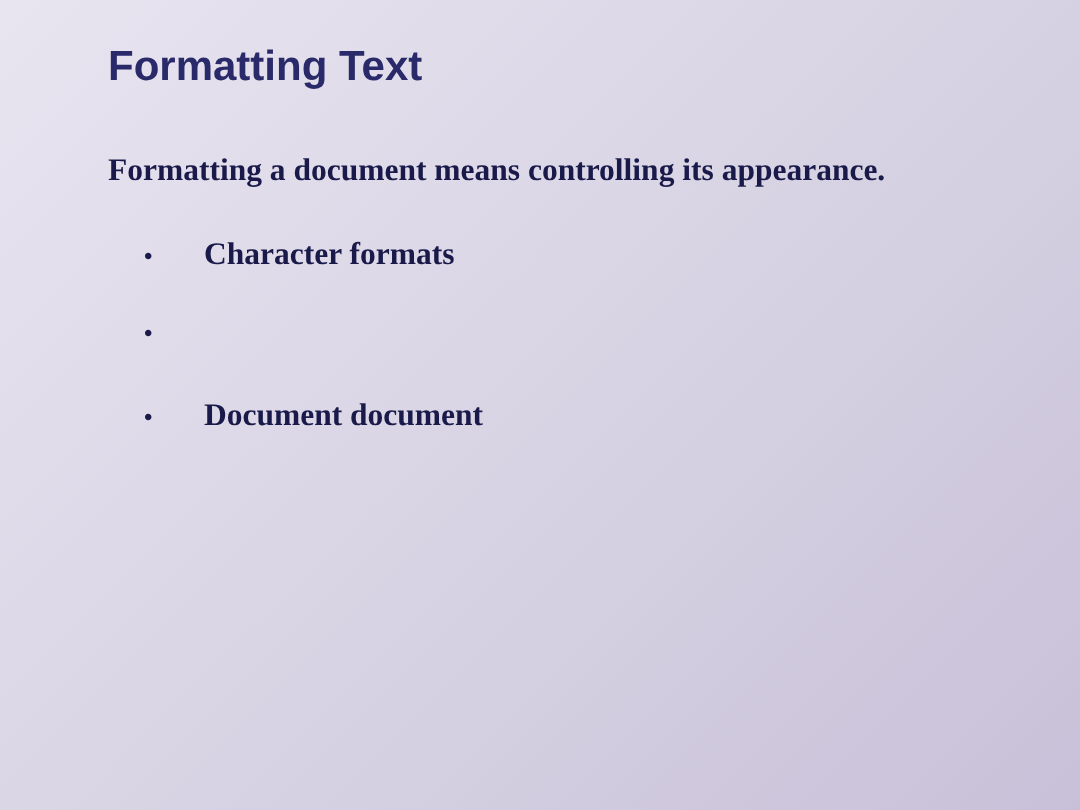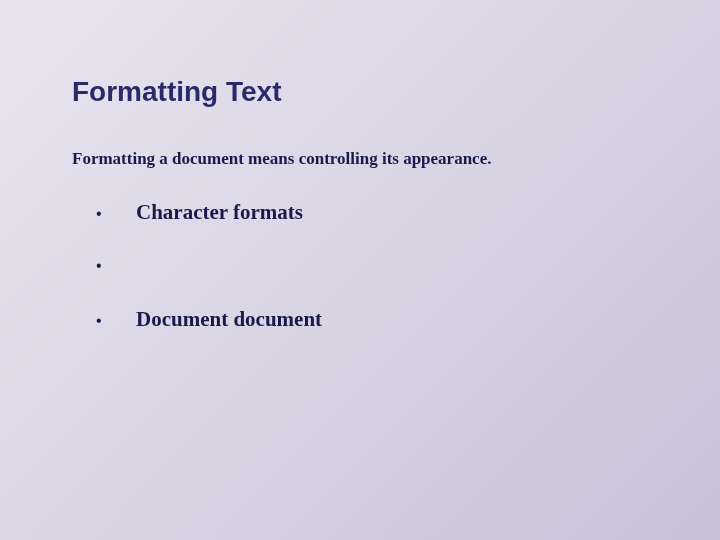--- a/index.html
+++ b/index.html
@@ -6,33 +6,33 @@
     margin: 0;
     padding: 0;
     width: 720px;
     height: 540px;
     background: linear-gradient(135deg, #e8e4f0 0%, #d8d4e4 50%, #c8c0d8 100%);
     font-family: "Times New Roman", Times, serif;
     overflow: hidden;
     position: relative;
   }
   .slide {
-    padding: 76px 72px 0 72px;
+    padding: 28px 72px 0 72px;
   }
   .title {
     font-family: Arial, Helvetica, sans-serif;
     font-weight: bold;
     font-size: 28px;
     color: #2a2a6a;
     margin-bottom: 40px;
   }
   .body-line {
     font-family: "Times New Roman", Times, serif;
     font-weight: bold;
-    font-size: 17px;
+    font-size: 21px;
     color: #1a1a4a;
     margin-bottom: 30px;
     line-height: 1.3;
   }
   .bullet-list {
     margin-top: 10px;
     padding-left: 24px;
   }
   .bullet-item {
     display: flex;

